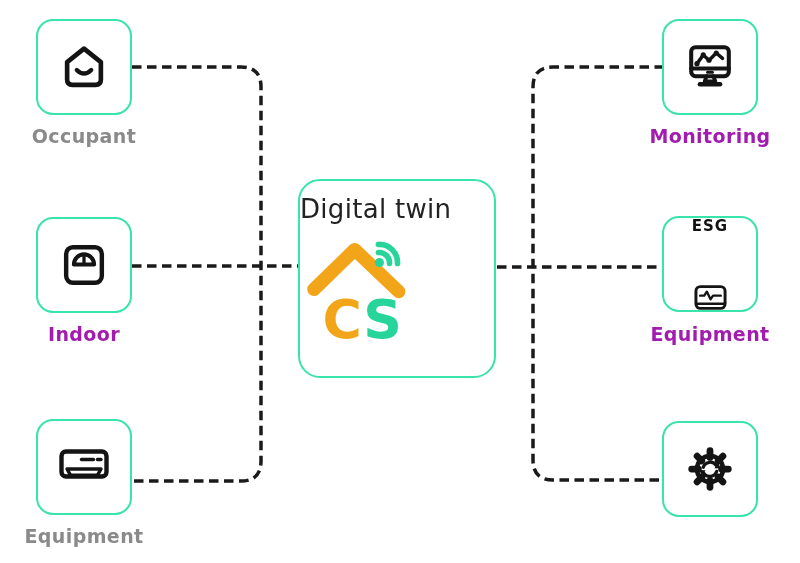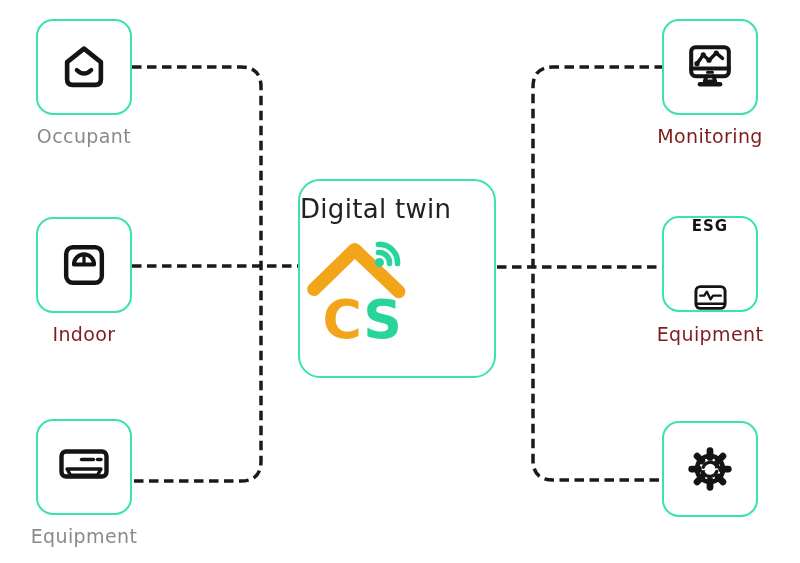--- a/index.html
+++ b/index.html
@@ -10,24 +10,24 @@
   .connector-layer{position:absolute;left:0;top:0;width:800px;height:563px;}
   .connector-layer path{fill:none;stroke:#1a1a1a;stroke-width:3.5;stroke-dasharray:9.5 5.5;}
   .node{
     position:absolute;width:96px;height:96px;background:#ffffff;
     border:2px solid #38e3ac;border-radius:17px;
     display:flex;align-items:center;justify-content:center;flex-direction:column;
     box-sizing:border-box;
   }
   .node-label{
     position:absolute;width:156px;text-align:center;
-    font-size:19px;font-weight:400;letter-spacing:0.4px;line-height:24px;
+    font-size:19px;font-weight:700;letter-spacing:0.4px;line-height:24px;
   }
   .label-gray{color:#8a8a8a;}
-  .label-navy{color:#7f1d1d;}
+  .label-navy{color:#a21caf;}
   .center-box{
     position:absolute;left:298px;top:179px;width:198px;height:199px;
     background:#ffffff;border:2px solid #38e3ac;border-radius:22px;
     box-sizing:border-box;display:flex;flex-direction:column;align-items:flex-start;
   }
   .center-title{
     margin-top:13px;font-size:26px;font-weight:500;color:#222222;letter-spacing:0.3px;
   }
   .logo{margin-top:3px;}
   .ic{stroke:#141414;fill:none;stroke-linecap:round;stroke-linejoin:round;}

